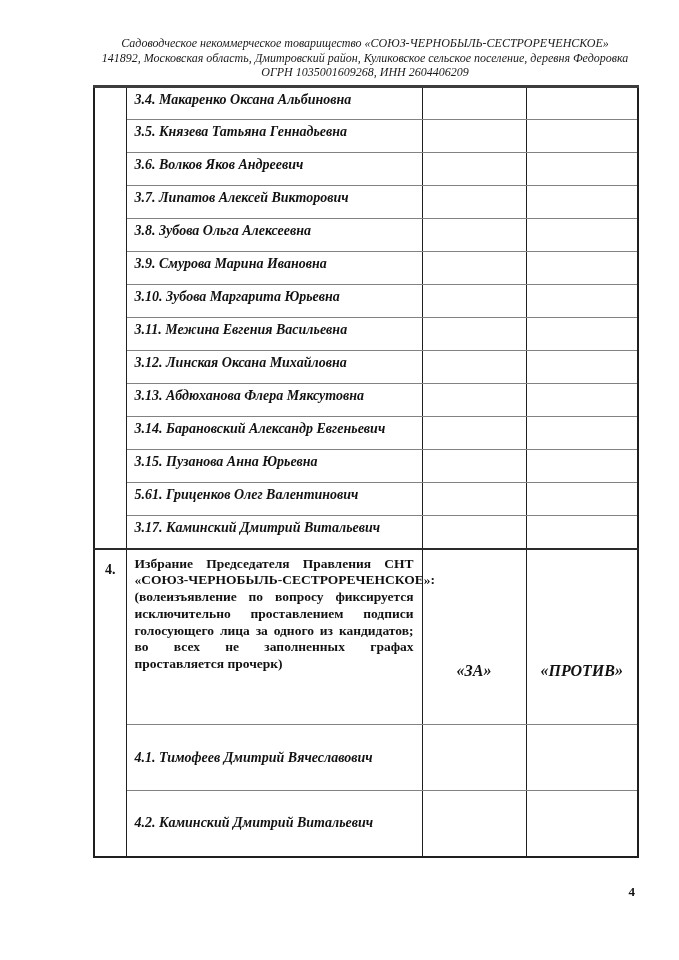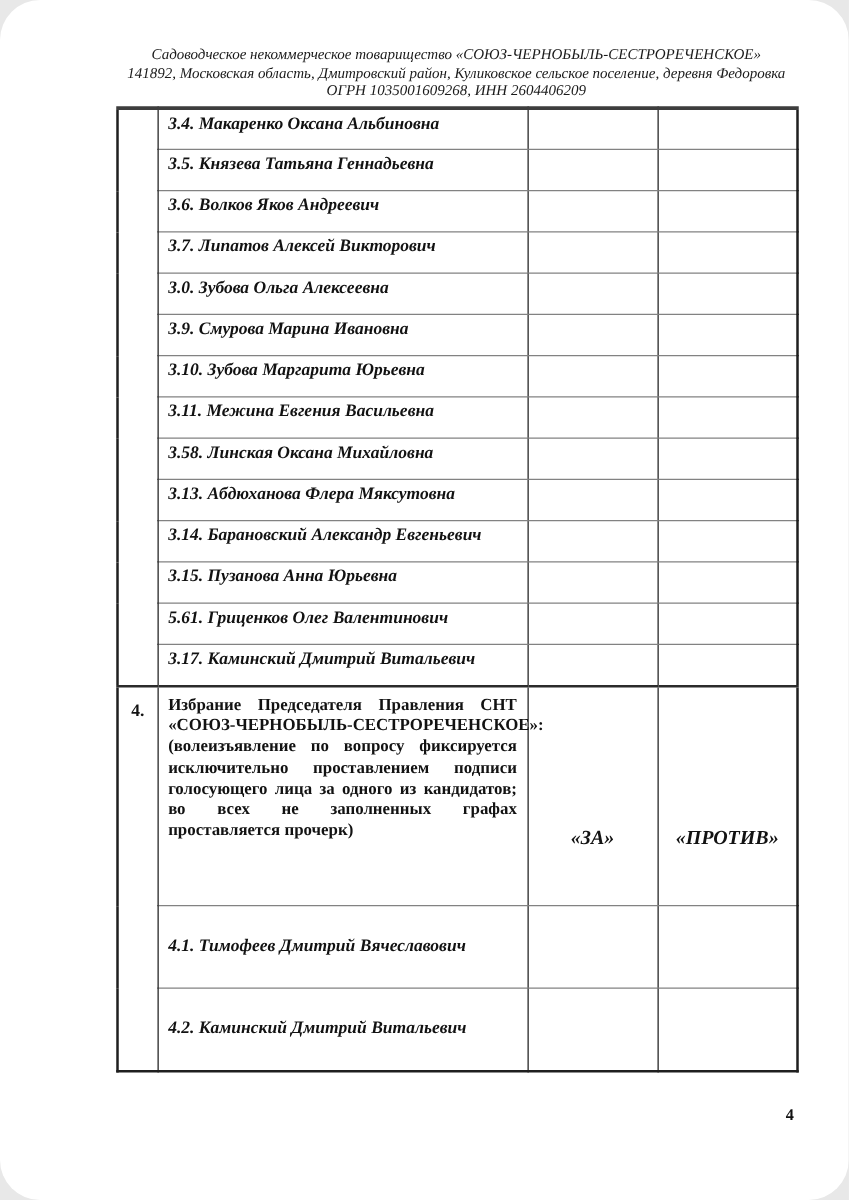--- a/index.html
+++ b/index.html
@@ -3,21 +3,20 @@
 <meta charset="utf-8">
 <style>
   html,body { margin:0; padding:0; background:#e8e8e8; }
   .page {
     position:relative;
     width:679px; height:960px;
     background:#ffffff;
     font-family:"Liberation Serif","DejaVu Serif",serif;
     color:#121212;
     overflow:hidden;
-    border-radius:32px;
   }
   
   .doc-header {
     position:absolute; left:93px; top:36px; width:544px;
     text-align:center;
     font-style:italic;
     font-size:12px; line-height:14.5px;
     color:#1a1a1a;
   }
   
@@ -118,41 +117,41 @@
         <td class="member-name">3.6. Волков Яков Андреевич</td>
         <td class="vote-cell-empty"></td>
         <td class="vote-cell-empty"></td>
       </tr>
       <tr class="member-row">
         <td class="member-name">3.7. Липатов Алексей Викторович</td>
         <td class="vote-cell-empty"></td>
         <td class="vote-cell-empty"></td>
       </tr>
       <tr class="member-row">
-        <td class="member-name">3.0. Зубова Ольга Алексеевна</td>
+        <td class="member-name">3.8. Зубова Ольга Алексеевна</td>
         <td class="vote-cell-empty"></td>
         <td class="vote-cell-empty"></td>
       </tr>
       <tr class="member-row">
         <td class="member-name">3.9. Смурова Марина Ивановна</td>
         <td class="vote-cell-empty"></td>
         <td class="vote-cell-empty"></td>
       </tr>
       <tr class="member-row">
         <td class="member-name">3.10. Зубова Маргарита Юрьевна</td>
         <td class="vote-cell-empty"></td>
         <td class="vote-cell-empty"></td>
       </tr>
       <tr class="member-row">
         <td class="member-name">3.11. Межина Евгения Васильевна</td>
         <td class="vote-cell-empty"></td>
         <td class="vote-cell-empty"></td>
       </tr>
       <tr class="member-row">
-        <td class="member-name">3.58. Линская Оксана Михайловна</td>
+        <td class="member-name">3.12. Линская Оксана Михайловна</td>
         <td class="vote-cell-empty"></td>
         <td class="vote-cell-empty"></td>
       </tr>
       <tr class="member-row">
         <td class="member-name">3.13. Абдюханова Флера Мяксутовна</td>
         <td class="vote-cell-empty"></td>
         <td class="vote-cell-empty"></td>
       </tr>
       <tr class="member-row">
         <td class="member-name">3.14. Барановский Александр Евгеньевич</td>

